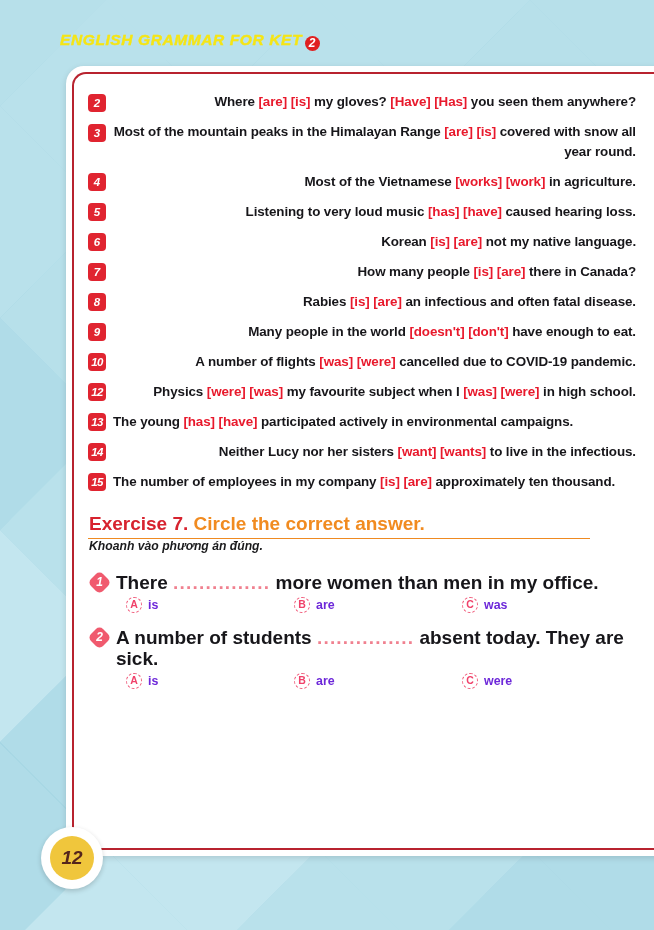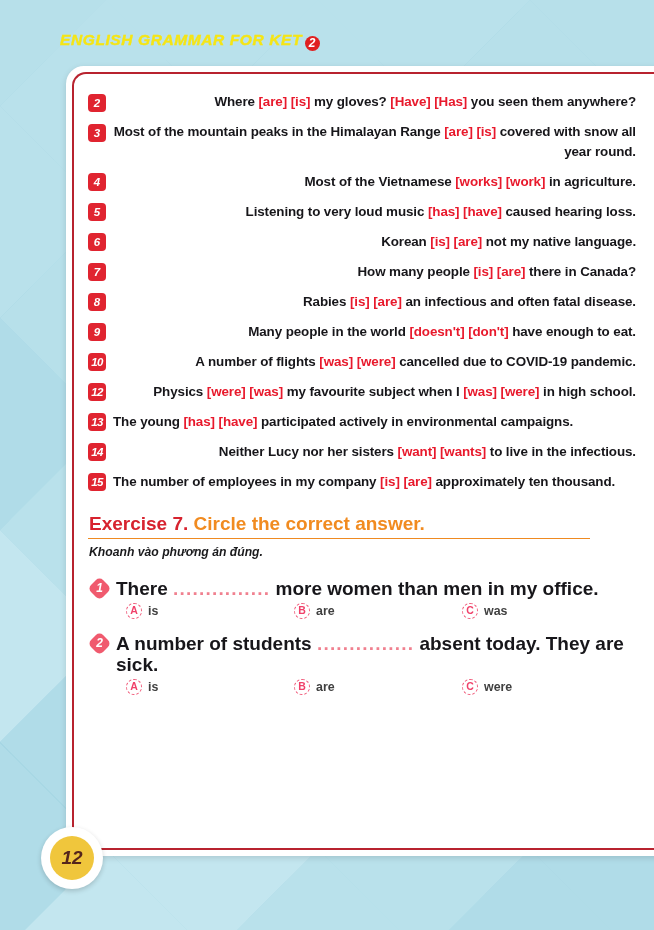--- a/index.html
+++ b/index.html
@@ -129,21 +129,20 @@
     border-bottom: 1.6px solid #ef8a21;
     width: 502px;
   }
   #ex7-heading .ex-label { color: #d7232f; }
   #ex7-heading .ex-instr { color: #f18b20; }
   #ex7-viet {
     font-size: 12.2px;
     font-style: italic;
     font-weight: bold;
     color: #1a1a1c;
-    margin-top: 6px;
     padding-left: 1px;
   }
 
   
   #mcq-block { margin-top: 19px; }
   .mcq-row {
     display: flex;
     align-items: flex-start;
     margin-bottom: 3px;
   }
@@ -198,21 +197,21 @@
     color: #f0416a;
     font-size: 10.5px;
     font-weight: bold;
     line-height: 13.5px;
     text-align: center;
     margin-right: 6px;
   }
   .choice-label {
     font-size: 12.4px;
     font-weight: bold;
-    color: #404040;
+    color: #6d28d9;
   }
 
   
   #page-badge {
     position: absolute;
     left: 41px;
     top: 827px;
     width: 62px;
     height: 62px;
   }

